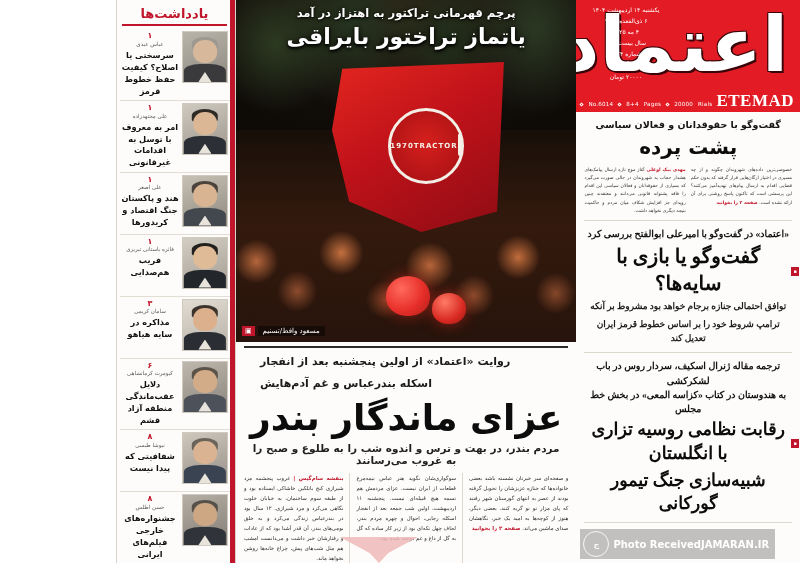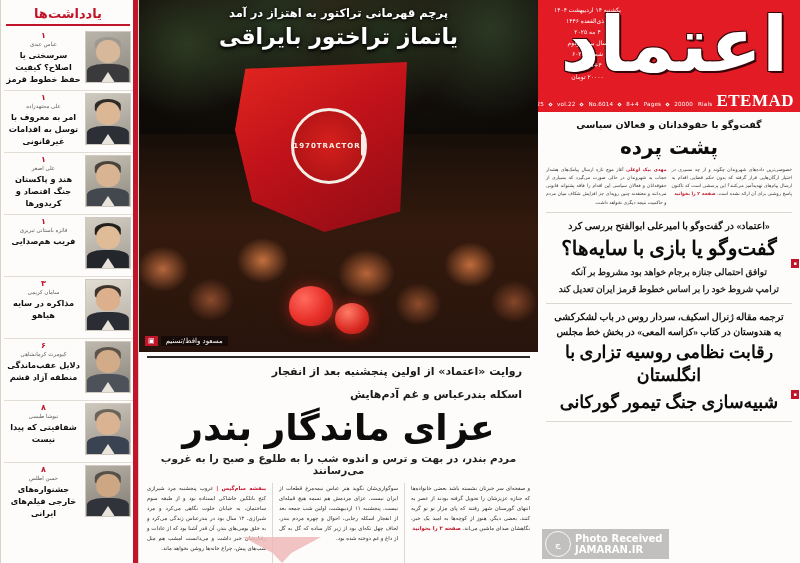--- a/index.html
+++ b/index.html
@@ -8,21 +8,21 @@
     width: 800px;
     height: 563px;
     overflow: hidden;
     background: #ffffff;
     font-family: "DejaVu Sans", "Liberation Sans", sans-serif;
     direction: rtl;
   }
 
   .page {
     position: relative;
-    width: 800px;
+    width: 684px;
     height: 563px;
     background: #f7f5f2;
     display: flex;
     flex-direction: row-reverse;
   }
 
   
   .sidebar {
     width: 138px;
     height: 563px;
@@ -249,26 +249,27 @@
   .photo-credit .cam {
     background: #c0152a;
     color: #fff;
     padding: 1px 3px;
     font-size: 7px;
   }
   .center-rule {
     height: 2px; background: #2b2b2b; margin: 4px 8px 0 8px;
   }
   .story-kicker {
-    text-align: right;
+    text-align: left;
     font-size: 11px;
     font-weight: bold;
     color: #1a1a1a;
     line-height: 1.5;
     padding: 6px 16px 0 16px;
+    margin-left: 8px;
   }
   .story-title {
     text-align: center;
     font-size: 36px;
     font-weight: bold;
     color: #0c0c0c;
     letter-spacing: -1px;
     padding: 4px 10px 2px 10px;
     line-height: 1.15;
   }
@@ -462,21 +463,21 @@
     z-index: 20;
     direction: ltr;
   }
   .watermark .wm-circle {
     width: 26px; height: 26px; border-radius: 50%;
     border: 1.5px solid rgba(255,255,255,.85);
     display: flex; align-items: center; justify-content: center;
     color: rgba(255,255,255,.9);
     font-size: 8px; font-weight: bold;
   }
-  .watermark .wm-lines { display: flex; flex-direction: column; line-height: 1.1; }
+  .watermark .wm-lines { display: flex; flex-direction: row; line-height: 1.1; }
   .watermark .wm-top { color: #fff; font-size: 10px; font-weight: bold; }
   .watermark .wm-bot { color: #fff; font-size: 10px; font-weight: bold; }
 </style>
 </head>
 <body>
 
 <div class="page">
 
   <aside class="sidebar">
     <div class="sidebar-rule"></div>

